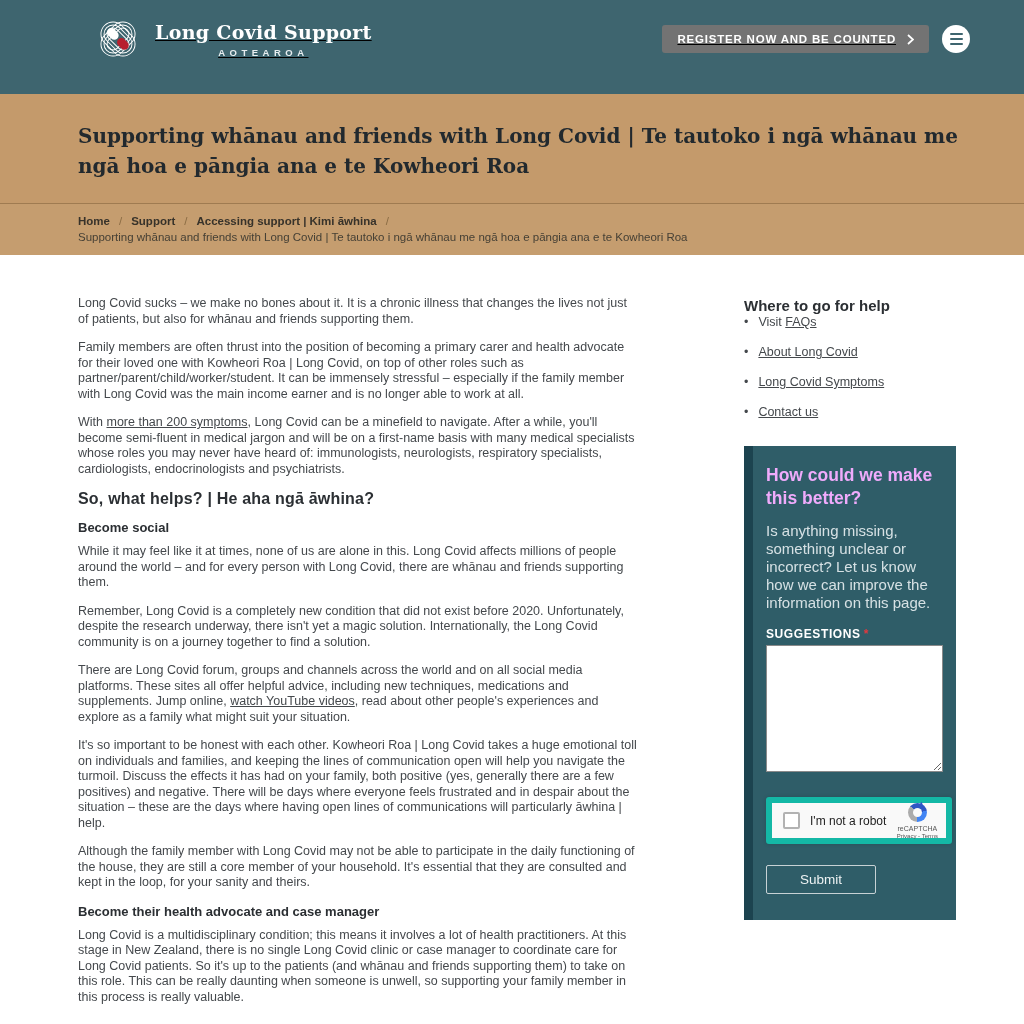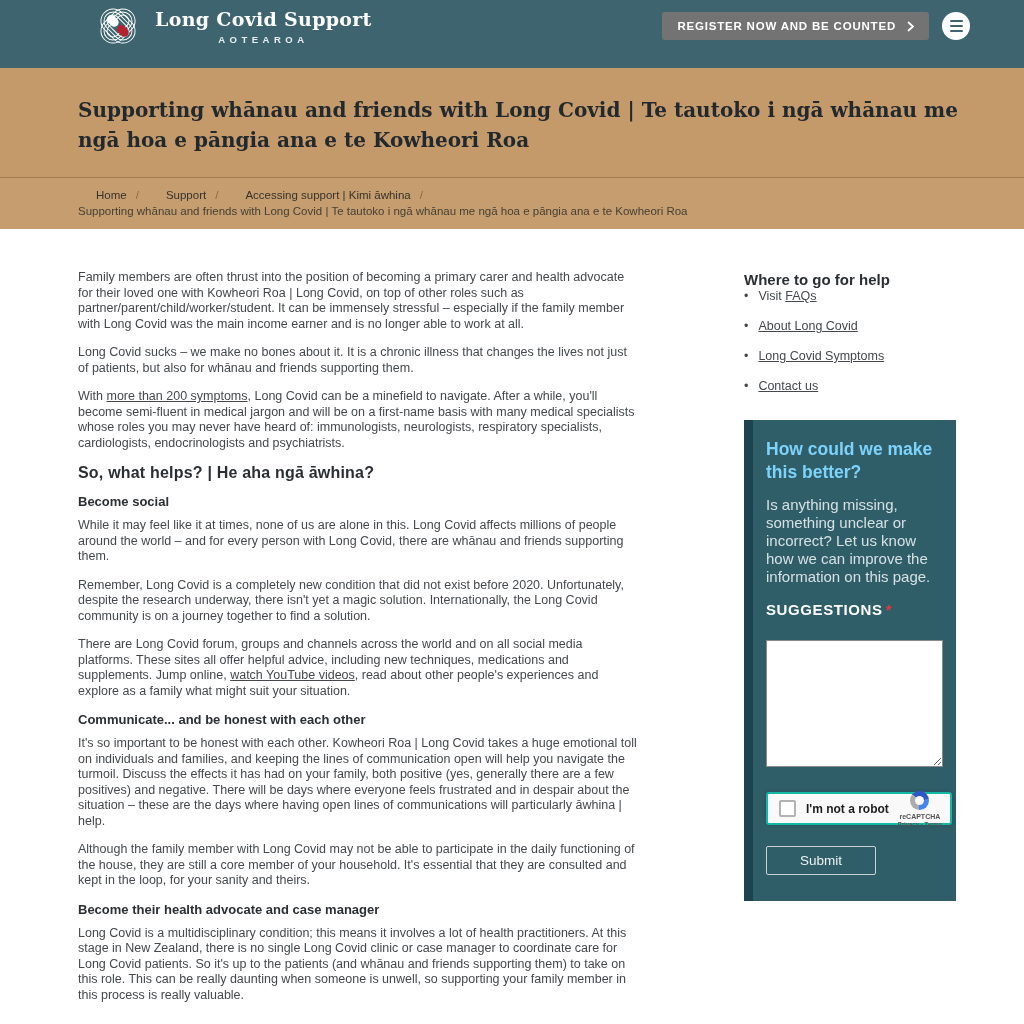--- a/index.html
+++ b/index.html
@@ -1,21 +1,21 @@
 <!DOCTYPE html>
 <html><head>
 <meta charset="utf-8">
 <style>
   * { margin:0; padding:0; box-sizing:border-box; }
   html,body { width:1024px; height:1024px; overflow:hidden; background:#fff;
               font-family:"Liberation Sans", sans-serif; }
 
   
-  .site-header { height:68px; background:#3E656F; display:flex; align-items:center;
-                 justify-content:space-between; padding:0 54px 16px 92px; }
+  .site-header { height:94px; background:#3E656F; display:flex; align-items:center;
+                 justify-content:space-between; padding:0 54px 16px 92px;text-decoration:underline; }
   .logo-wrap { display:flex; align-items:center; gap:11px; cursor:pointer; }
   .logo-text-title { color:#fff; font-family:"DejaVu Serif", serif; font-weight:bold;
                      font-size:19px; letter-spacing:.3px; }
   .logo-text-sub { color:#e8eef0; font-size:9.5px; letter-spacing:4.5px; text-align:center;
                    margin-top:4px; font-weight:bold; }
   .header-right { display:flex; align-items:center; gap:13px; }
   .register-btn { background:#737373; color:#fff; border:none; border-radius:3px;
                   height:28px; padding:0 15px; font-size:11.5px; font-weight:bold;
                   letter-spacing:.8px; display:flex; align-items:center; gap:11px;
                   font-family:"Liberation Sans", sans-serif; cursor:pointer; }
@@ -24,21 +24,21 @@
                  gap:2.5px; cursor:pointer; }
   .menu-circle span { display:block; width:13px; height:2.2px; background:#3E656F; border-radius:1px; }
 
   
   .banner { height:109px; background:#C49A6B; padding:27px 64px 0 78px; }
   .banner h1 { font-family:"DejaVu Serif", serif; font-size:20px; line-height:30px;
                color:#22292E; font-weight:bold; }
   .breadcrumb { height:52px; background:#C59D6F; border-top:1px solid rgba(90,60,25,.35);
                 padding:11px 78px 0 78px; font-size:11.5px; color:#3E382E; }
   .crumb-row1 { display:flex; align-items:center; gap:9px; margin-bottom:4px; }
-  .crumb-row1 a { color:#37322A; font-weight:normal; text-decoration:none; cursor:pointer;margin-left:18px; }
+  .crumb-row1 a { color:#37322A; font-weight:bold; text-decoration:none; cursor:pointer; }
   .crumb-sep { color:#8a6b43; }
   .crumb-current { color:#464035; }
 
   
   main { display:flex; padding:41px 68px 0 78px; }
   article { width:562px; color:#44484C; }
   article p { font-size:12.5px; line-height:15.5px; margin-bottom:13px; }
   article a { color:#44484C; text-decoration:underline; cursor:pointer; }
   article h2 { font-size:16px; color:#2B2F33; margin:7px 0 12px; letter-spacing:.2px; }
   article h3 { font-size:13px; color:#2B2F33; margin:5px 0 9px; }
@@ -46,30 +46,30 @@
   aside { width:212px; margin-left:auto; }
   .help-title { font-size:15px; color:#2B2F33; margin:1px 0 1px; }
   .help-list { list-style:none; }
   .help-list li { display:flex; font-size:12.5px; color:#44484C; margin-bottom:16px; }
   .bullet { margin-right:10px; color:#44484C; }
   .help-list a { color:#44484C; text-decoration:underline; cursor:pointer; }
 
   
   .feedback { margin-top:27px; background:#2F5D68; border-left:9px solid #1C434F;
               padding:18px 13px 26px 13px; }
-  .feedback h3 { color:#7dd3fc; font-size:17.5px; line-height:23px; margin-bottom:12px; }
+  .feedback h3 { color:#f0abfc; font-size:17.5px; line-height:23px; margin-bottom:12px; }
   .feedback .intro { color:#D6E1E4; font-size:15px; line-height:18px; margin-bottom:15px; }
-  .sugg-label { font-size:15px; font-weight:bold; letter-spacing:.6px; color:#fff;
-                margin-bottom:22px; }
+  .sugg-label { font-size:12px; font-weight:bold; letter-spacing:.6px; color:#fff;
+                margin-bottom:4px; }
   .req { color:#E0393F; margin-left:3px; }
   .feedback textarea { width:100%; height:127px; border:1px solid #8a8a8a; background:#fff;
                        display:block; font-family:"Liberation Sans", sans-serif; font-size:12px; }
-  .recaptcha { margin-top:25px; width:calc(100% + 9px); height:33px; background:#f9f9f9;
-               border:2px solid #14b8a6; border-radius:3px; box-shadow:0 0 4px rgba(0,0,0,.15);
-               display:flex; align-items:center; padding:0 8px 0 11px;font-weight:bold; }
+  .recaptcha { margin-top:25px; width:calc(100% + 9px); height:47px; background:#f9f9f9;
+               border:6px solid #14b8a6; border-radius:3px; box-shadow:0 0 4px rgba(0,0,0,.15);
+               display:flex; align-items:center; padding:0 8px 0 11px; }
   .rc-checkbox { width:17px; height:17px; background:#fff; border:2px solid #b2b2b2;
                  border-radius:2px; cursor:pointer; flex:none; }
   .rc-label { font-size:12px; color:#1d1d1d; margin-left:10px; }
   .rc-brand { margin-left:auto; display:flex; flex-direction:column; align-items:center; }
   .rc-logo { width:19px; height:19px; border-radius:50%; position:relative;
              background:conic-gradient(from -50deg,#2f56c4 0 130deg,#4285f4 130deg 235deg,#ababab 235deg 360deg); }
   .rc-logo::before { content:""; position:absolute; inset:5px; background:#f9f9f9; border-radius:50%; }
   .rc-logo::after { content:""; position:absolute; right:-1px; top:1px; border:4px solid transparent;
                     border-left:6px solid #2f56c4; transform:rotate(40deg); }
   .rc-name { font-size:7px; color:#555; margin-top:3px; }
@@ -135,29 +135,28 @@
       <a href="#">Support</a>
       <span class="crumb-sep">/</span>
       <a href="#">Accessing support | Kimi āwhina</a>
       <span class="crumb-sep">/</span>
     </div>
   <div class="crumb-current">Supporting whānau and friends with Long Covid | Te tautoko i ngā whānau me ngā hoa e pāngia ana e te Kowheori Roa</div>
 </nav>
 
 <main>
   <article id="article">
+      <p>Long Covid sucks – we make no bones about it. It is a chronic illness that changes the lives not just of patients, but also for whānau and friends supporting them.</p>
       <p>Family members are often thrust into the position of becoming a primary carer and health advocate for their loved one with Kowheori Roa | Long Covid, on top of other roles such as partner/parent/child/worker/student. It can be immensely stressful – especially if the family member with Long Covid was the main income earner and is no longer able to work at all.</p>
-      <p>Long Covid sucks – we make no bones about it. It is a chronic illness that changes the lives not just of patients, but also for whānau and friends supporting them.</p>
       <p>With <a href="#">more than 200 symptoms</a>, Long Covid can be a minefield to navigate. After a while, you'll become semi-fluent in medical jargon and will be on a first-name basis with many medical specialists whose roles you may never have heard of: immunologists, neurologists, respiratory specialists, cardiologists, endocrinologists and psychiatrists.</p>
       <h2>So, what helps? | He aha ngā āwhina?</h2>
       <h3>Become social</h3>
       <p>While it may feel like it at times, none of us are alone in this. Long Covid affects millions of people around the world – and for every person with Long Covid, there are whānau and friends supporting them.</p>
       <p>Remember, Long Covid is a completely new condition that did not exist before 2020. Unfortunately, despite the research underway, there isn't yet a magic solution. Internationally, the Long Covid community is on a journey together to find a solution.</p>
       <p>There are Long Covid forum, groups and channels across the world and on all social media platforms. These sites all offer helpful advice, including new techniques, medications and supplements. Jump online, <a href="#">watch YouTube videos</a>, read about other people's experiences and explore as a family what might suit your situation.</p>
-      <h3>Communicate... and be honest with each other</h3>
       <p>It's so important to be honest with each other. Kowheori Roa | Long Covid takes a huge emotional toll on individuals and families, and keeping the lines of communication open will help you navigate the turmoil. Discuss the effects it has had on your family, both positive (yes, generally there are a few positives) and negative. There will be days where everyone feels frustrated and in despair about the situation – these are the days where having open lines of communications will particularly āwhina | help.</p>
       <p>Although the family member with Long Covid may not be able to participate in the daily functioning of the house, they are still a core member of your household. It's essential that they are consulted and kept in the loop, for your sanity and theirs.</p>
       <h3>Become their health advocate and case manager</h3>
       <p>Long Covid is a multidisciplinary condition; this means it involves a lot of health practitioners. At this stage in New Zealand, there is no single Long Covid clinic or case manager to coordinate care for Long Covid patients. So it's up to the patients (and whānau and friends supporting them) to take on this role. This can be really daunting when someone is unwell, so supporting your family member in this process is really valuable.</p>
     </article>
 
   <aside>
     <h4 class="help-title">Where to go for help</h4>
     <ul class="help-list" id="help-list">
         <li>

